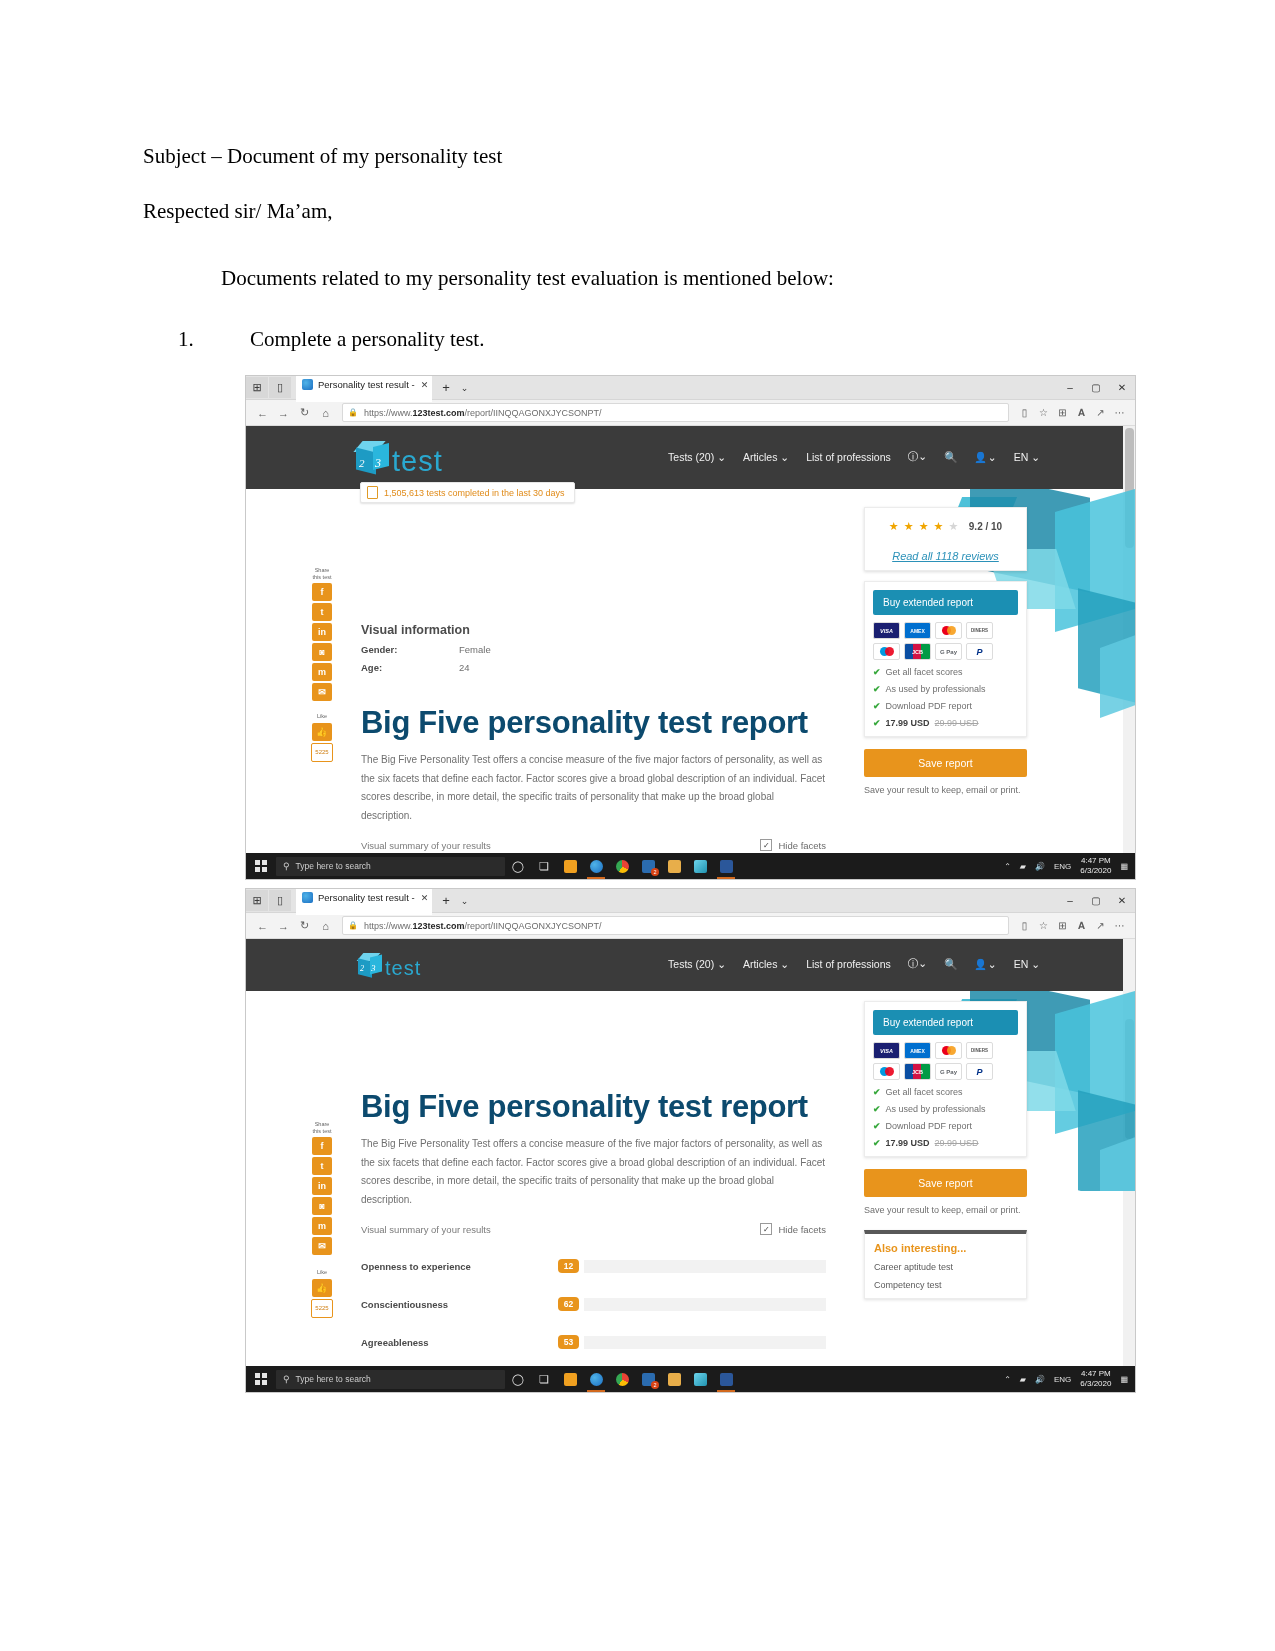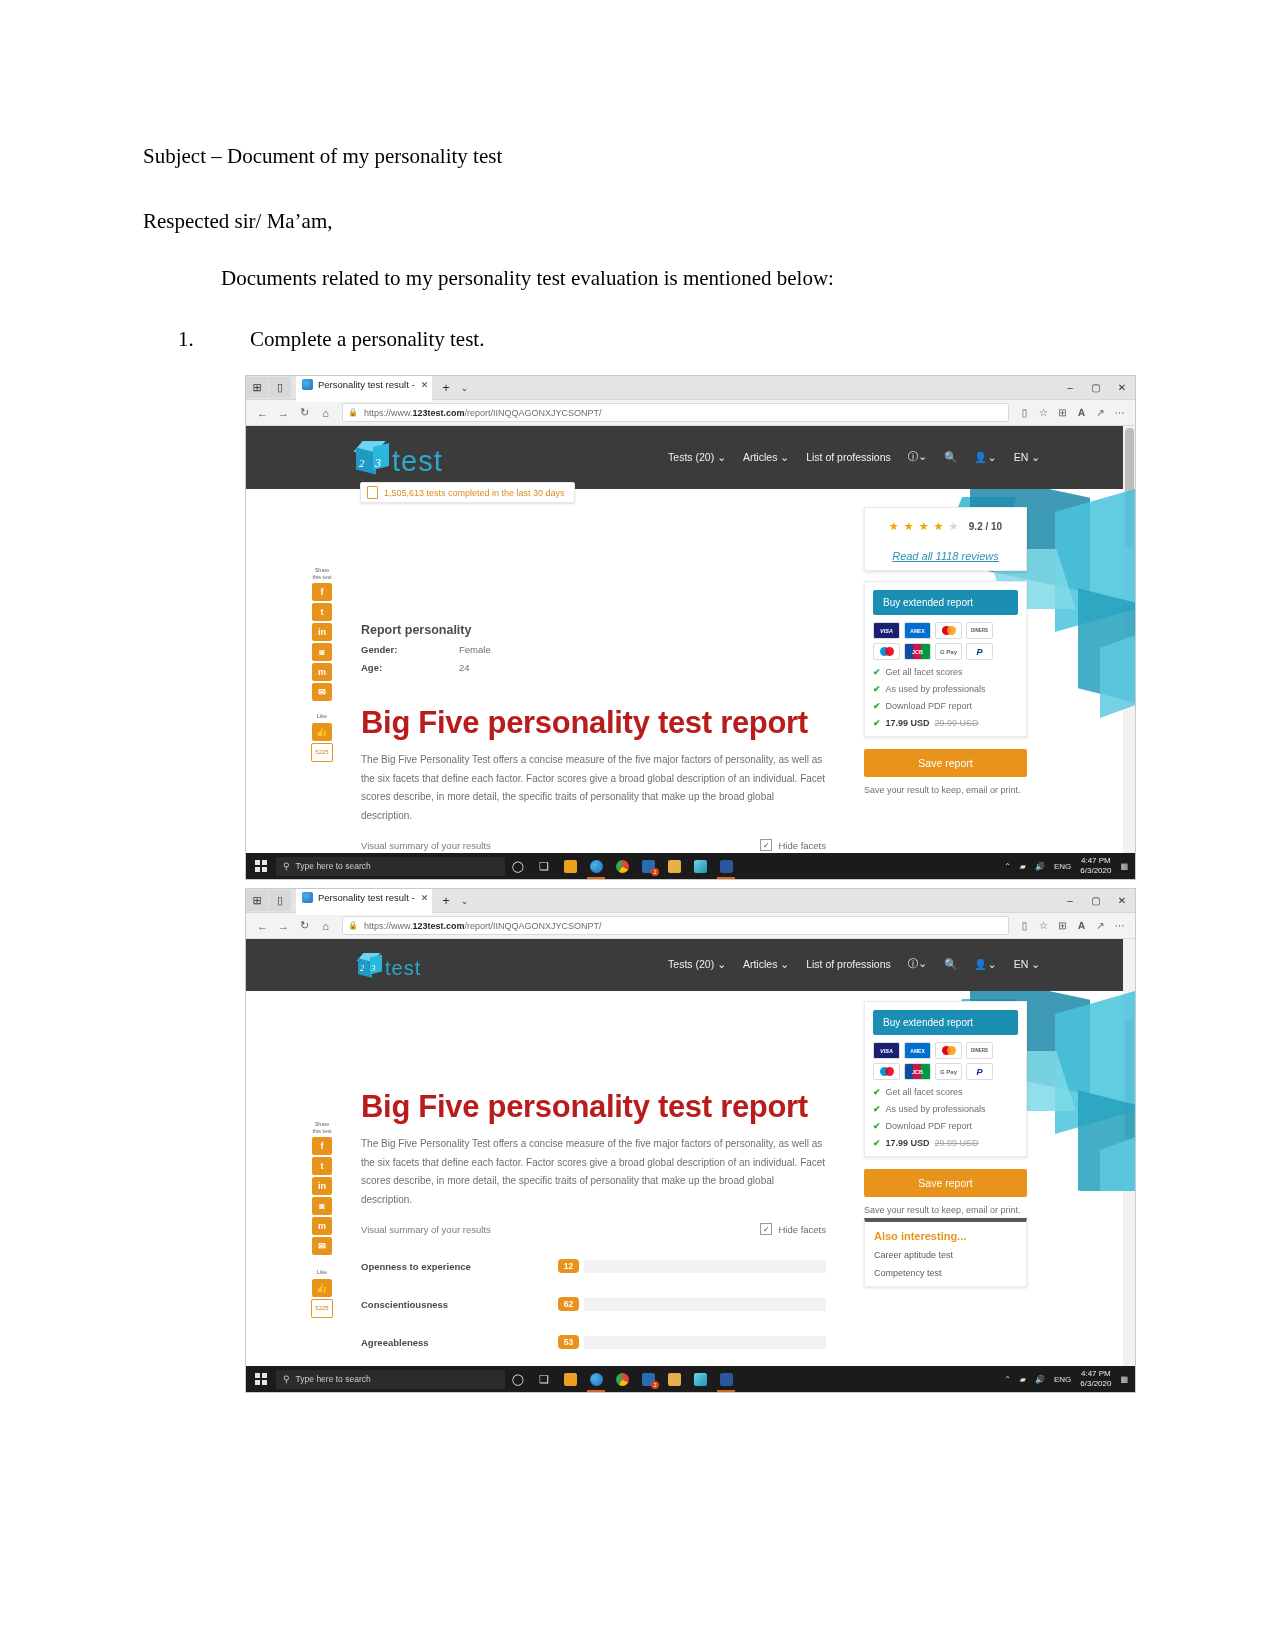--- a/index.html
+++ b/index.html
@@ -1,21 +1,21 @@
 <!DOCTYPE html>
 <html><head>
 <meta charset="utf-8">
 <style>
   html,body{margin:0;padding:0;background:#fff;}
   body{width:1275px;height:1651px;font-family:"Liberation Serif",serif;position:relative;overflow:hidden;}
 
   
   .doc-text{position:absolute;left:143px;color:#000;font-size:21px;line-height:1.2;font-family:"Liberation Serif",serif;white-space:nowrap;}
   #l-subject{top:144px;}
-  #l-respected{top:209px;}
+  #l-respected{top:199px;}
   #l-documents{top:266px;left:221px;}
   #l-item-num{top:327px;left:178px;}
   #l-item-txt{top:327px;left:250px;}
 
   
   .browser{position:absolute;background:#fff;border:1px solid #c9c9c9;box-sizing:border-box;overflow:hidden;font-family:"Liberation Sans",sans-serif;}
   #shot1{left:245px;top:375px;width:891px;height:505px;}
   #shot2{left:245px;top:888px;width:891px;height:505px;}
 
   
@@ -83,21 +83,21 @@
   .share .cap{font-size:5.5px;color:#666;line-height:1.2;margin-bottom:3px;}
   .share .btn{width:20px;height:18px;background:#e8941c;border-radius:2px;margin:0 auto 2px;display:flex;align-items:center;justify-content:center;color:#fff;font-size:9px;font-weight:bold;}
   .share .cnt{width:20px;height:17px;border:1px solid #e8941c;border-radius:2px;margin:2px auto 0;display:flex;align-items:center;justify-content:center;color:#d07f12;font-size:6px;}
 
   
   .rep-hd{font-size:12.5px;font-weight:bold;color:#4c4c4c;}
   .rep-row{display:flex;font-size:9.5px;margin-top:7px;}
   .rep-row .k{width:98px;font-weight:bold;color:#4a4a4a;}
   .rep-row .v{color:#6f6f6f;}
 
-  h1.big{font-size:31px;font-weight:bold;color:#b91c1c;margin:0;letter-spacing:-.3px;}
+  h1.big{font-size:31px;font-weight:bold;color:#0c4a6e;margin:0;letter-spacing:-.3px;}
   p.intro{font-size:10px;line-height:1.85;color:#6f6f6f;margin:10px 0 0;max-width:465px;}
 
   .vis-row{display:flex;align-items:center;justify-content:space-between;margin-top:14px;width:465px;}
   .vis-lbl{font-size:9.5px;color:#7b7b7b;}
   .hide-f{display:flex;align-items:center;gap:6px;font-size:9.5px;color:#6b6b6b;}
   .cbx{width:10px;height:10px;border:1px solid #9a9a9a;background:#fff;display:flex;align-items:center;justify-content:center;font-size:8px;color:#3a3a3a;}
 
   .bar-row{display:flex;align-items:center;margin-top:24px;width:465px;}
   .bar-lbl{width:197px;font-size:9.5px;font-weight:bold;color:#4a4a4a;}
   .bar-val{background:#e8941c;color:#fff;font-size:8.5px;font-weight:bold;border-radius:4px;padding:2px 5px;min-width:11px;text-align:center;margin-right:5px;}
@@ -127,21 +127,21 @@
   .pay.gpay{color:#5f6368;font-size:6px;}
   .pay.pp{color:#003087;font-size:9px;font-weight:bold;font-style:italic;}
   .pay.amex{background:#006fcf;color:#fff;font-size:5px;}
   .pay.dc{font-size:4.5px;color:#555;}
   .feat{display:flex;align-items:center;gap:5px;margin-top:7px;font-size:9px;color:#6f6f6f;}
   .feat .tick{color:#37a83c;font-size:9px;font-weight:bold;}
   .feat b{color:#3e3e3e;}
   .feat s{color:#a5a5a5;}
   .savebtn{background:#e8941c;color:#fff;font-size:10.5px;text-align:center;padding:8px 0;border-radius:2px;margin-top:12px;}
   .savenote{font-size:9px;color:#6f6f6f;line-height:1.5;margin-top:7px;}
-  .alsocard{background:#fff;border:1px solid #ececec;border-top:4px solid #585858;box-shadow:0 1px 3px rgba(0,0,0,.12);margin-top:0;padding:8px 9px;}
+  .alsocard{background:#fff;border:1px solid #ececec;border-top:4px solid #585858;box-shadow:0 1px 3px rgba(0,0,0,.12);margin-top:12px;padding:8px 9px;}
   .alsohd{font-size:11px;color:#e8941c;font-weight:bold;}
   .alsoitem{font-size:9px;color:#5c5c5c;margin-top:8px;}
 
   
   .taskbar{position:absolute;left:0;right:0;bottom:0;height:26px;background:#1b1b1b;display:flex;align-items:center;z-index:30;}
   .start{width:30px;display:flex;align-items:center;justify-content:center;}
   .start i{display:grid;grid-template-columns:5px 5px;grid-template-rows:5px 5px;gap:1.5px;}
   .start i b{background:#e6e6e6;display:block;}
   .tsearch{width:215px;height:19px;background:#2b2b2b;border-radius:1px;display:flex;align-items:center;padding:0 7px;gap:6px;}
   .tsearch .mg{color:#cfcfcf;font-size:9px;}
@@ -246,21 +246,21 @@
         <div class="btn">in</div>
         <div class="btn">◙</div>
         <div class="btn">m</div>
         <div class="btn">✉</div>
         <div class="cap" style="margin-top:12px;">Like</div>
         <div class="btn">👍</div>
         <div class="cnt">5225</div>
       </div>
 
       <div style="position:absolute;left:115px;top:134px;">
-        <div class="rep-hd">Report personality</div>
+        <div class="rep-hd">Visual information</div>
         <div class="rep-row">
           <span class="k">Gender:</span>
           <span class="v">Female</span>
         </div>
         <div class="rep-row">
           <span class="k">Age:</span>
           <span class="v">24</span>
         </div>
 
         <h1 class="big" style="margin-top:32px;">Big Five personality test report</h1>

